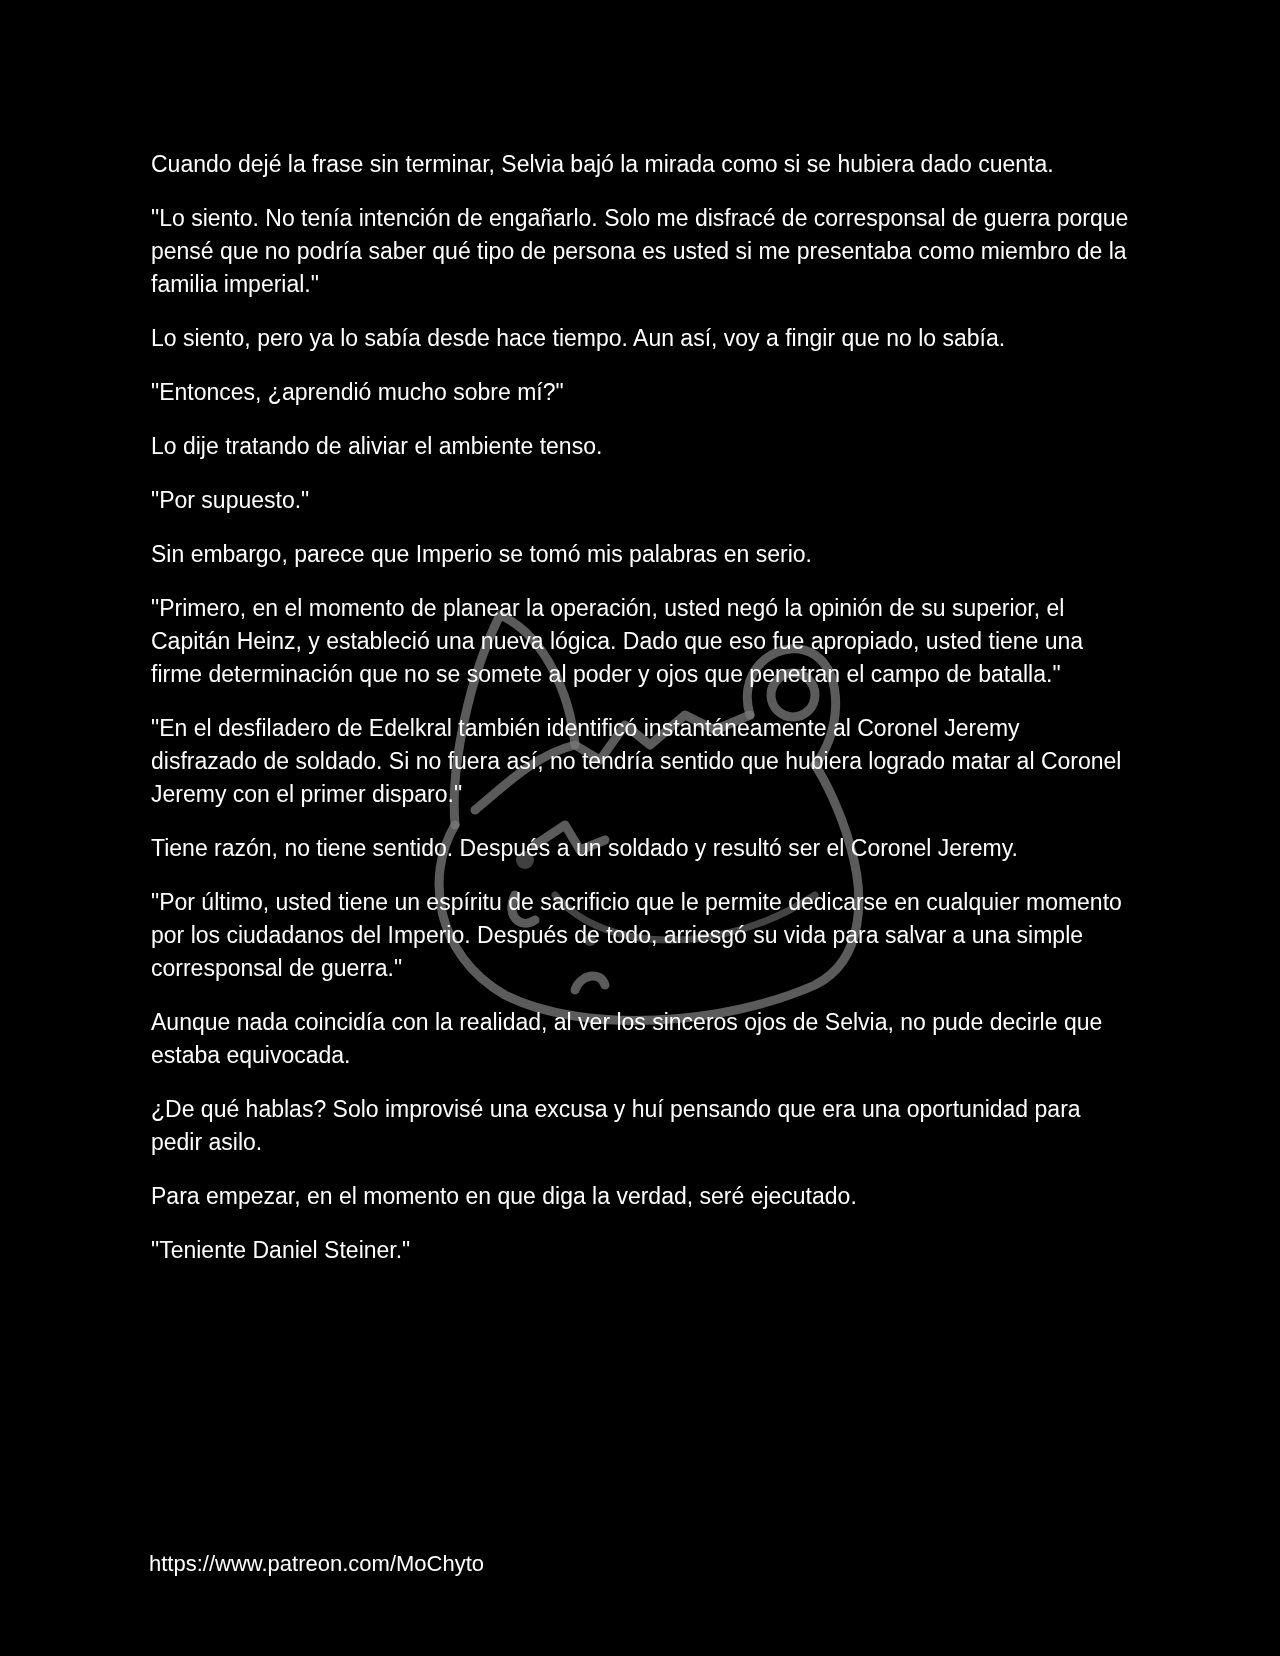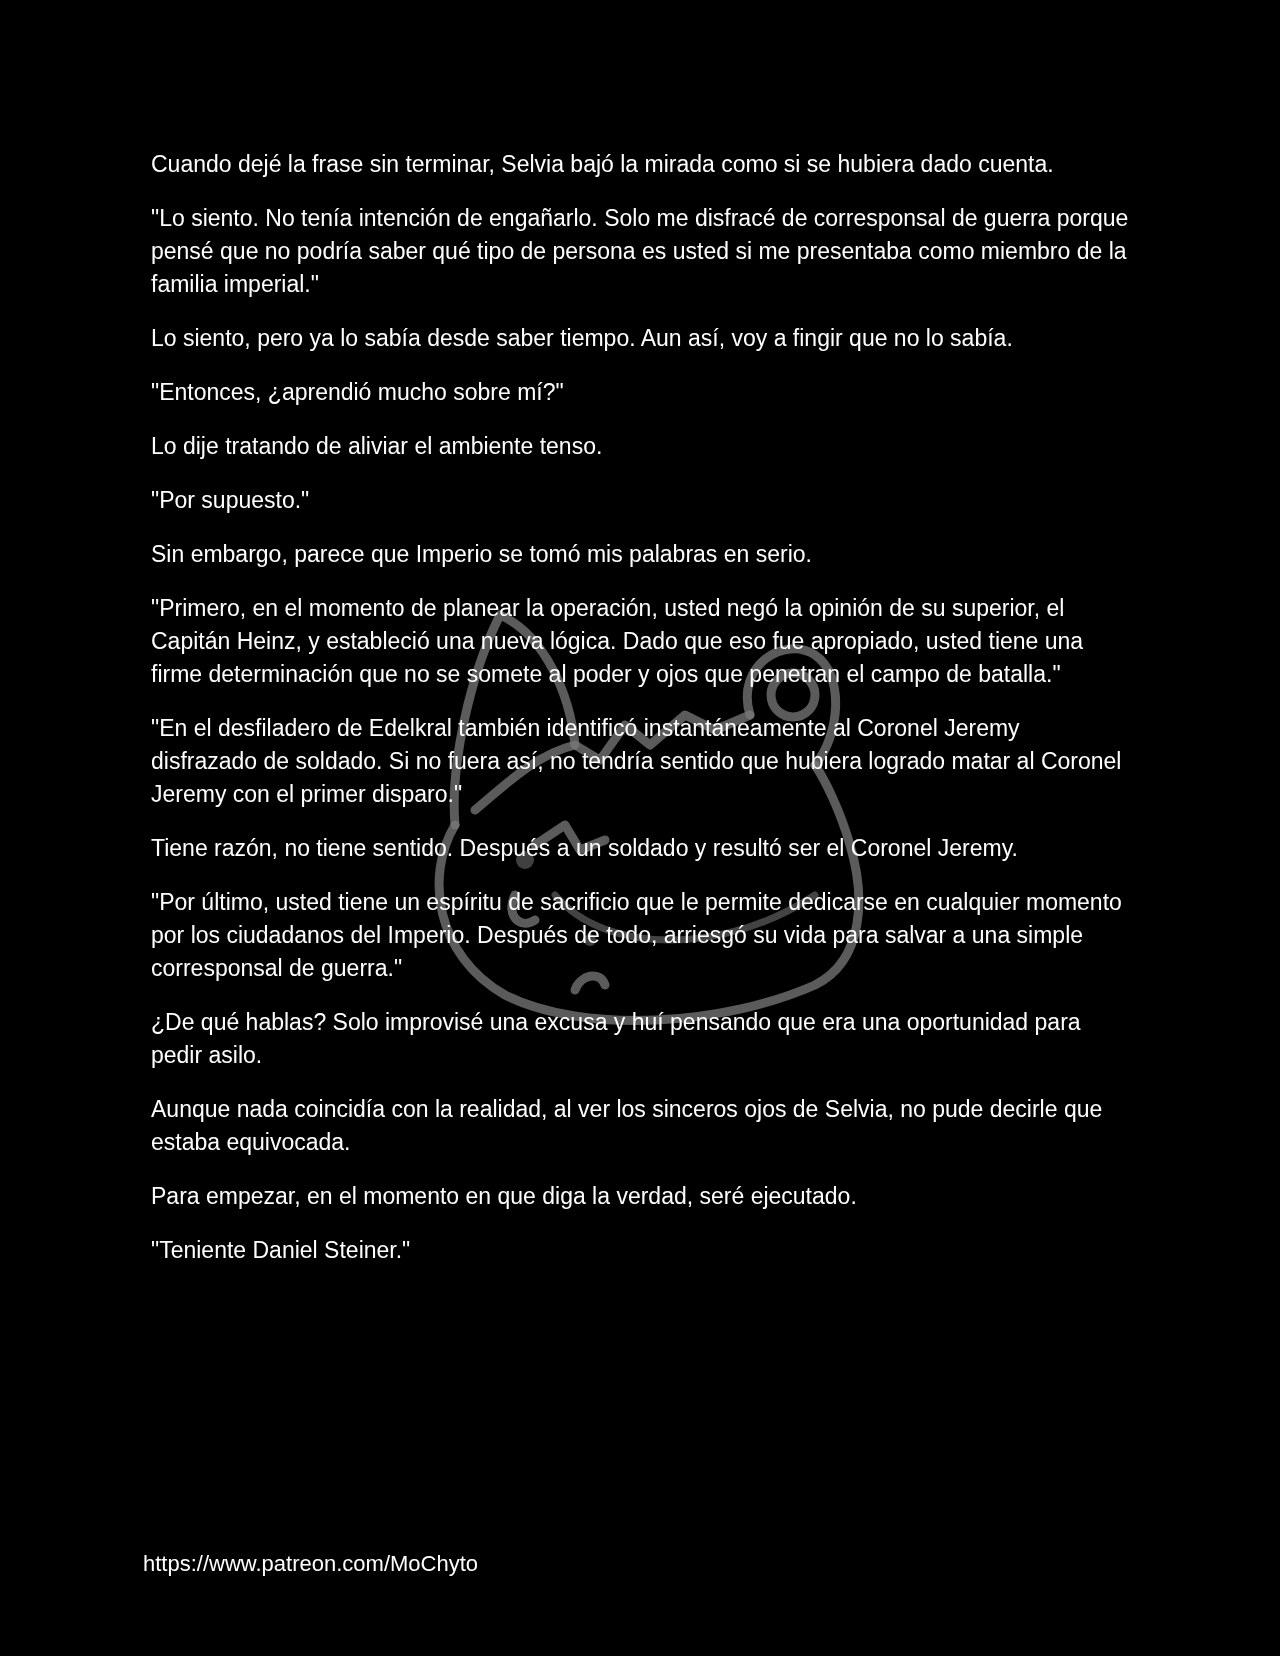--- a/index.html
+++ b/index.html
@@ -40,21 +40,21 @@
     }
     .content p {
       margin: 0 0 21px 0;
       font-size: 23px;
       line-height: 33px;
       color: #ffffff;
       letter-spacing: 0px;
     }
     .footer-link {
       position: absolute;
-      left: 143px;
+      left: 149px;
       top: 1550px;
       font-size: 22px;
       line-height: 28px;
       color: #ffffff;
       text-decoration: none;
       z-index: 1;
     }
   </style>
 </head>
 <body>
@@ -82,30 +82,30 @@
     </g>
     <g fill="#6a6a6a" fill-opacity="0.6">
       <circle cx="130" cy="265" r="9"></circle>
       <circle cx="195" cy="345" r="6"></circle>
     </g>
   </svg>
 
   <div class="content">
     <p>Cuando dejé la frase sin terminar, Selvia bajó la mirada como si se hubiera dado cuenta.</p>
     <p>"Lo siento. No tenía intención de engañarlo. Solo me disfracé de corresponsal de guerra porque pensé que no podría saber qué tipo de persona es usted si me presentaba como miembro de la familia imperial."</p>
-    <p>Lo siento, pero ya lo sabía desde saber tiempo. Aun así, voy a fingir que no lo sabía.</p>
+    <p>Lo siento, pero ya lo sabía desde hace tiempo. Aun así, voy a fingir que no lo sabía.</p>
     <p>"Entonces, ¿aprendió mucho sobre mí?"</p>
     <p>Lo dije tratando de aliviar el ambiente tenso.</p>
     <p>"Por supuesto."</p>
     <p>Sin embargo, parece que Imperio se tomó mis palabras en serio.</p>
     <p>"Primero, en el momento de planear la operación, usted negó la opinión de su superior, el Capitán Heinz, y estableció una nueva lógica. Dado que eso fue apropiado, usted tiene una firme determinación que no se somete al poder y ojos que penetran el campo de batalla."</p>
     <p>"En el desfiladero de Edelkral también identificó instantáneamente al Coronel Jeremy disfrazado de soldado. Si no fuera así, no tendría sentido que hubiera logrado matar al Coronel Jeremy con el primer disparo."</p>
     <p>Tiene razón, no tiene sentido. Después a un soldado y resultó ser el Coronel Jeremy.</p>
     <p>"Por último, usted tiene un espíritu de sacrificio que le permite dedicarse en cualquier momento por los ciudadanos del Imperio. Después de todo, arriesgó su vida para salvar a una simple corresponsal de guerra."</p>
+    <p>Aunque nada coincidía con la realidad, al ver los sinceros ojos de Selvia, no pude decirle que estaba equivocada.</p>
     <p>¿De qué hablas? Solo improvisé una excusa y huí pensando que era una oportunidad para pedir asilo.</p>
-    <p>Aunque nada coincidía con la realidad, al ver los sinceros ojos de Selvia, no pude decirle que estaba equivocada.</p>
     <p>Para empezar, en el momento en que diga la verdad, seré ejecutado.</p>
     <p>"Teniente Daniel Steiner."</p>
   </div>
 
   <a class="footer-link">https://www.patreon.com/MoChyto</a>
 
 </div>
 
 </body></html>

